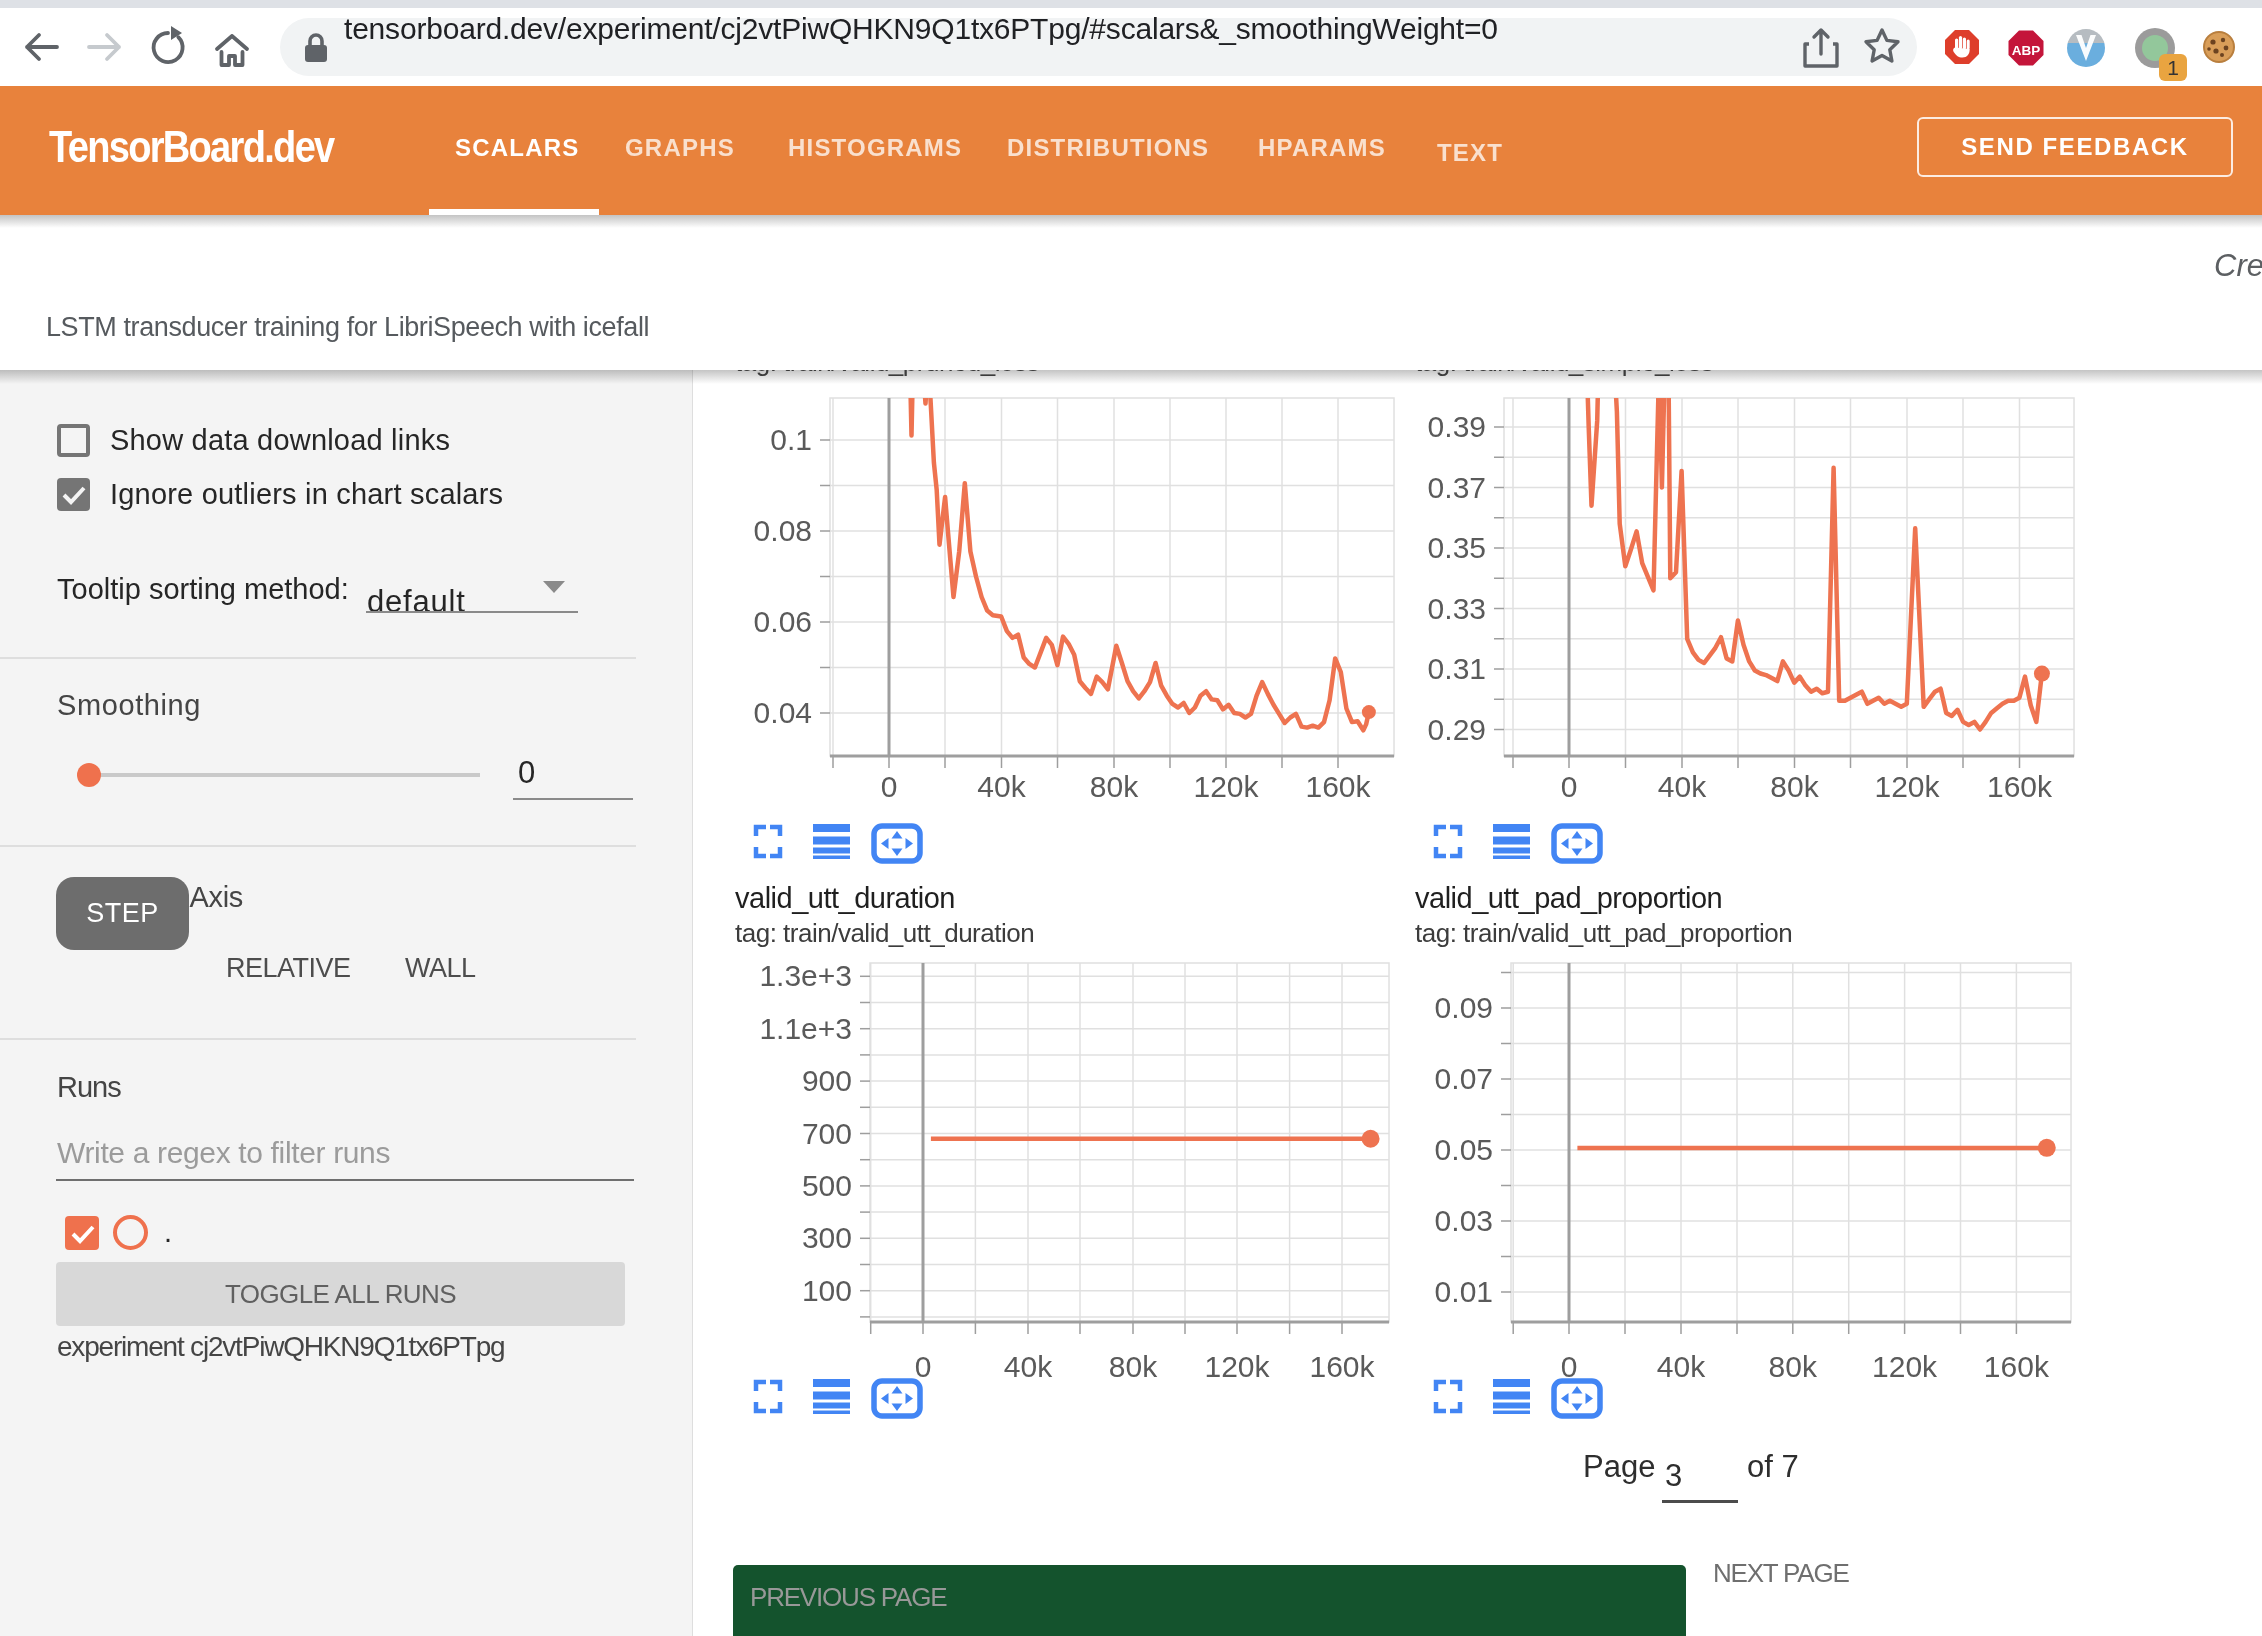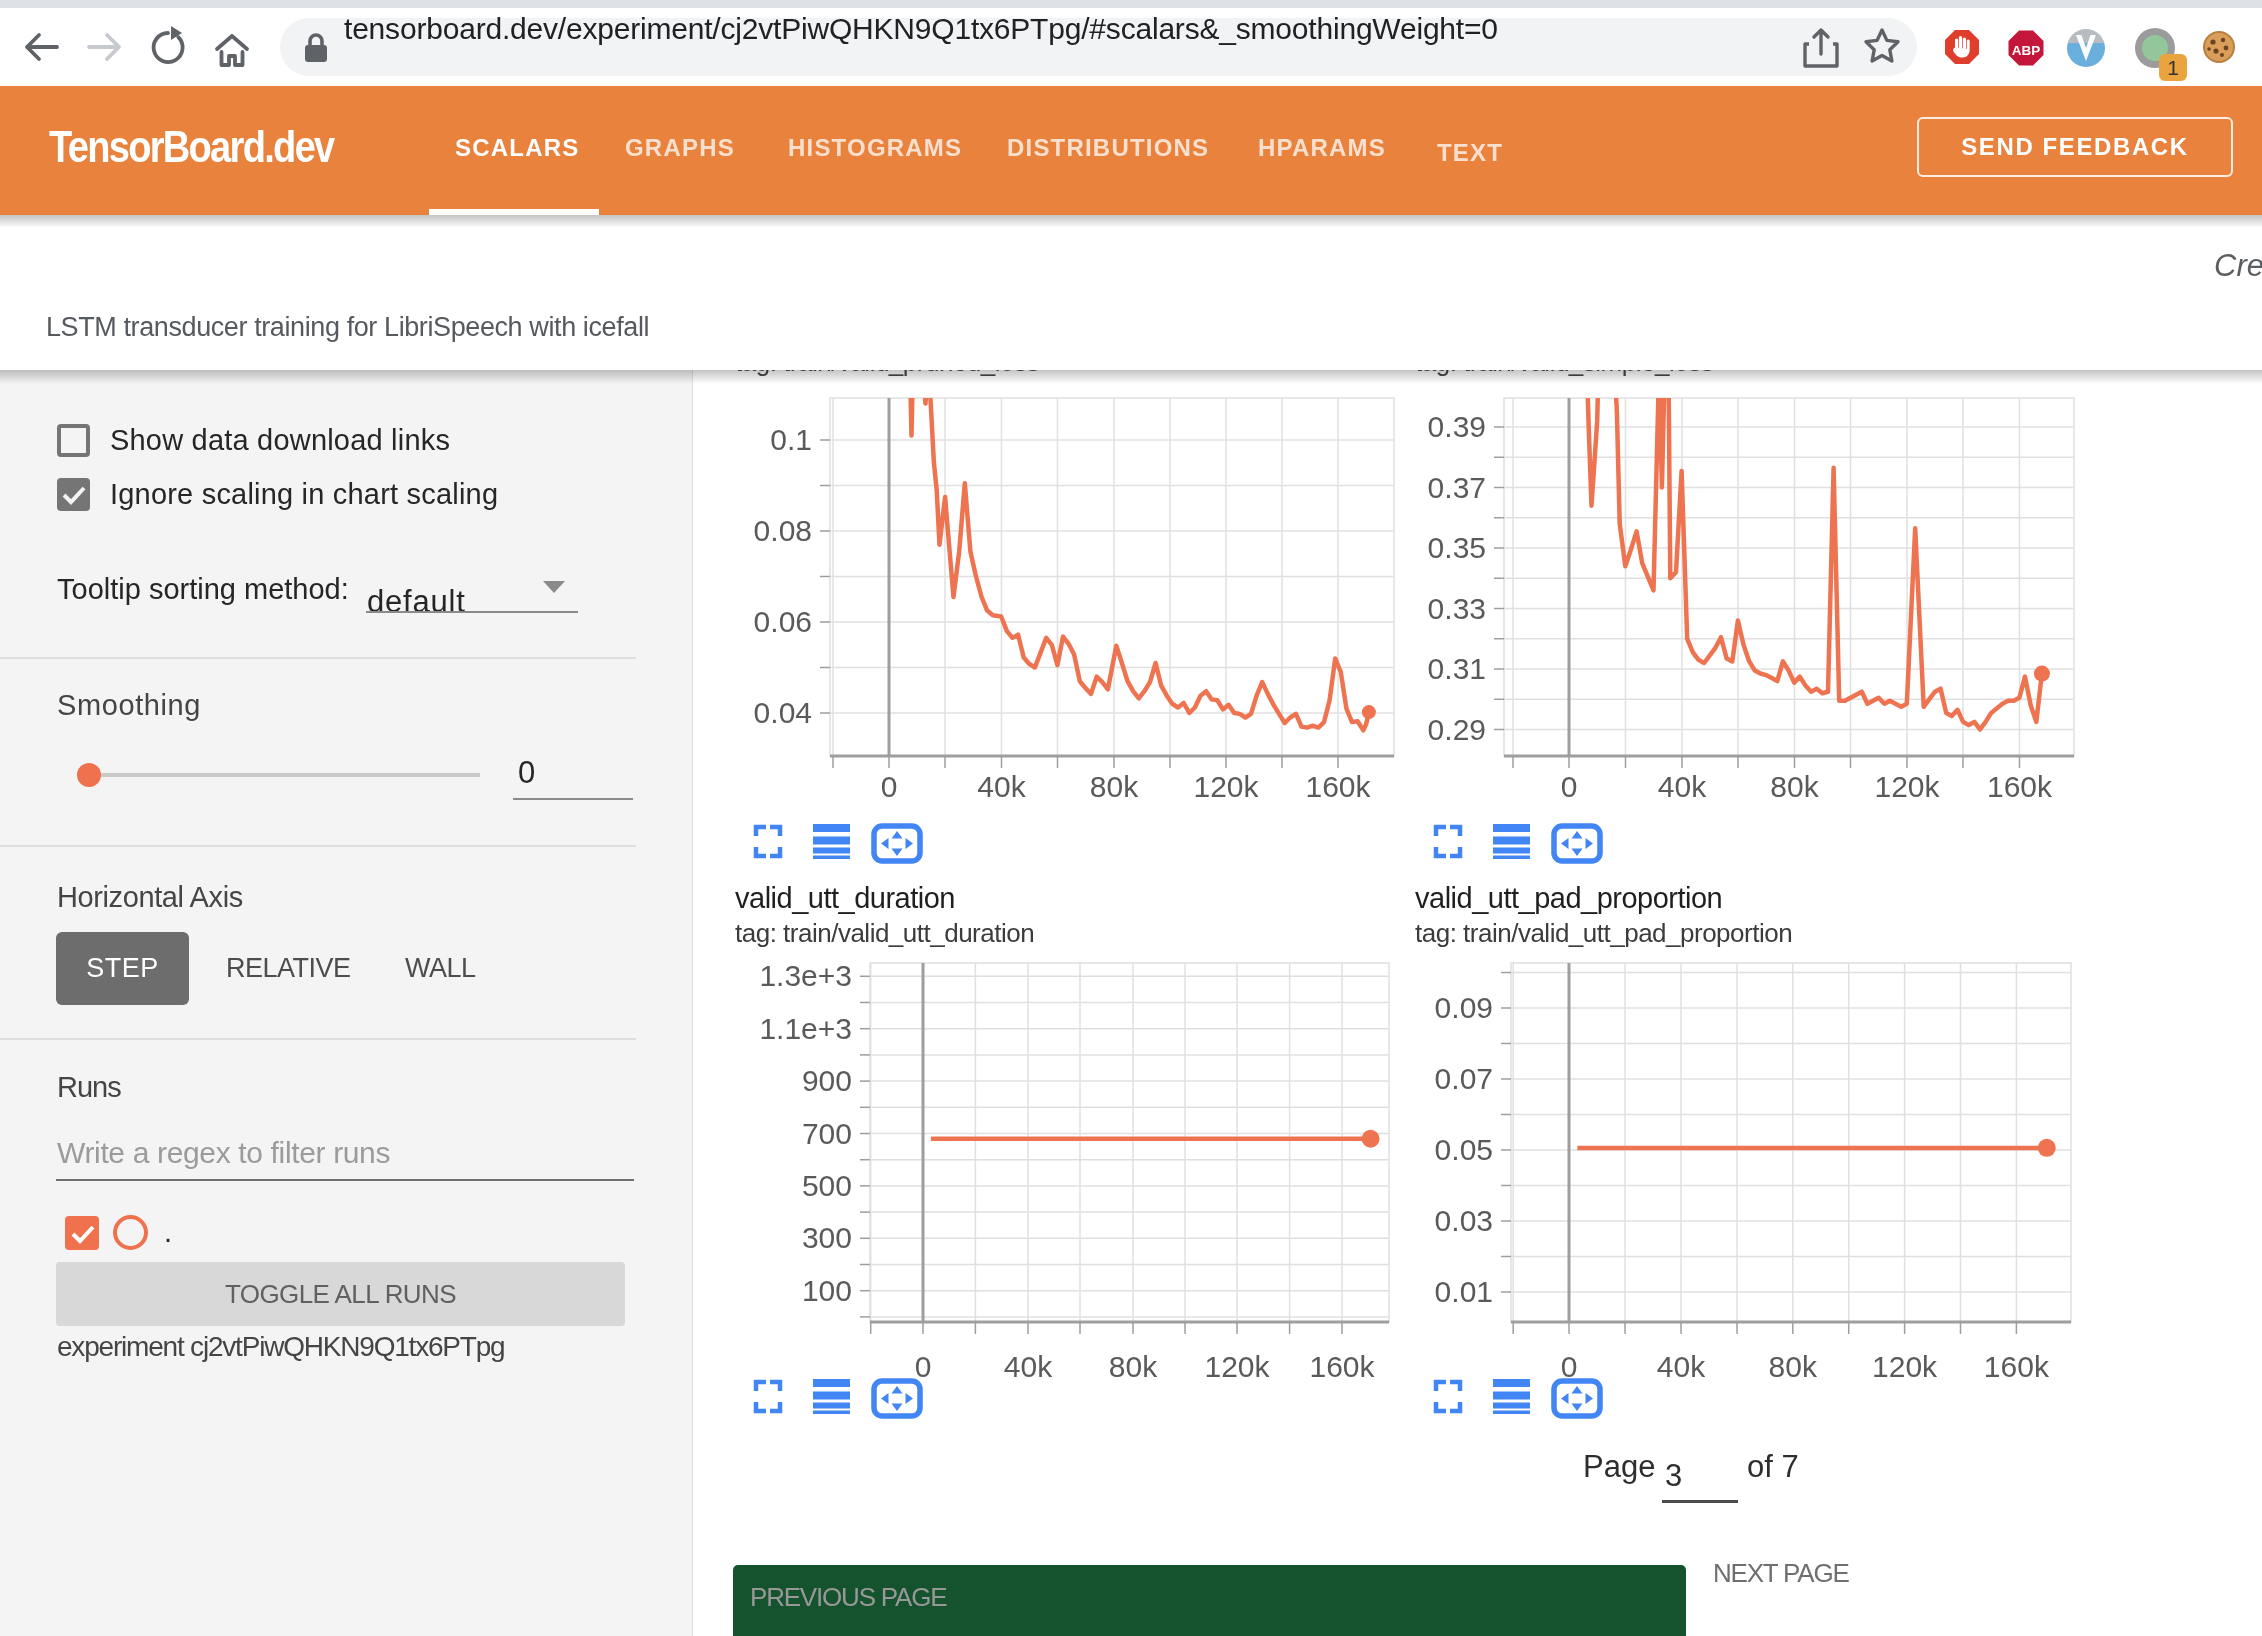--- a/index.html
+++ b/index.html
@@ -91,36 +91,36 @@
 <div class="abs" style="left:735px;top:346px;height:32px;line-height:32px;font-size:26px;letter-spacing:-0.5px;color:#3c3c3c;z-index:1;">tag: train/valid_pruned_loss</div>
 <div class="abs" style="left:1415px;top:346px;height:32px;line-height:32px;font-size:26px;letter-spacing:-0.5px;color:#3c3c3c;z-index:1;">tag: train/valid_simple_loss</div>
 <div class="abs" style="left:0;top:370px;width:693px;height:1266px;background:#f4f4f4;border-right:1px solid #dedede;box-sizing:border-box;"></div>
 <div class="abs" style="left:0;top:370px;width:2262px;height:14px;background:linear-gradient(rgba(60,60,60,0.30),rgba(60,60,60,0.0));z-index:40;"></div>
 <div class="abs" style="left:57px;top:424px;width:33px;height:33px;border:4px solid #757575;border-radius:4px;box-sizing:border-box;"></div>
 <div class="abs" style="left:110px;top:424px;height:33px;line-height:33px;font-size:29px;letter-spacing:0.2px;color:#262626;">Show data download links</div>
 <div class="abs" style="left:57px;top:478px;width:33px;height:33px;background:#757575;border-radius:4px;"></div>
 <svg class="abs" style="left:57px;top:478px" width="33" height="33" viewBox="0 0 33 33">
  <path d="M7 17 l7 7 l13 -14" fill="none" stroke="#f4f4f4" stroke-width="4"></path>
 </svg>
-<div class="abs" style="left:110px;top:478px;height:33px;line-height:33px;font-size:29px;letter-spacing:0.2px;color:#262626;">Ignore scaling in chart scaling</div>
+<div class="abs" style="left:110px;top:478px;height:33px;line-height:33px;font-size:29px;letter-spacing:0.2px;color:#262626;">Ignore outliers in chart scalars</div>
 <div class="abs" style="left:57px;top:572px;height:34px;line-height:34px;font-size:29px;color:#262626;">Tooltip sorting method:</div>
 <div class="abs" style="left:367px;top:583px;height:38px;line-height:38px;font-size:31px;letter-spacing:0.8px;color:#262626;">default</div>
 <div class="abs" style="left:366px;top:611px;width:212px;height:2px;background:#8a8a8a;"></div>
 <svg class="abs" style="left:543px;top:581px" width="22" height="12" viewBox="0 0 22 12">
     <polygon points="0,0 22,0 11,12" fill="#8a8a8a"></polygon>
   </svg>
 <div class="abs" style="left:0;top:657px;width:636px;height:2px;background:#dedede;"></div>
 <div class="abs" style="left:57px;top:688px;height:34px;line-height:34px;font-size:29px;letter-spacing:0.6px;color:#454545;">Smoothing</div>
 <div class="abs" style="left:88px;top:773px;width:392px;height:4px;background:#c9c9c9;"></div>
 <div class="abs" style="left:77px;top:763px;width:24px;height:24px;border-radius:50%;background:#ef714d;"></div>
 <div class="abs" style="left:518px;top:755px;font-size:31px;color:#262626;">0</div>
 <div class="abs" style="left:513px;top:798px;width:120px;height:2px;background:#8a8a8a;"></div>
 <div class="abs" style="left:0;top:845px;width:636px;height:2px;background:#dedede;"></div>
 <div class="abs" style="left:57px;top:880px;height:34px;line-height:34px;font-size:29px;letter-spacing:-0.4px;color:#454545;">Horizontal Axis</div>
-<div class="abs" style="left:56px;top:932px;width:133px;height:73px;background:#6d6d6d;border-radius:6px;text-align:center;line-height:73px;font-size:27px;color:#fff;letter-spacing:0.5px;">STEP</div>
+<div class="abs" style="left:56px;top:877px;width:133px;height:73px;background:#6d6d6d;border-radius:18px;text-align:center;line-height:73px;font-size:27px;color:#fff;letter-spacing:0.5px;">STEP</div>
 <div class="abs" style="left:226px;top:932px;width:114px;height:73px;line-height:73px;font-size:27px;color:#4d4d4d;letter-spacing:-0.5px;">RELATIVE</div>
 <div class="abs" style="left:405px;top:932px;width:68px;height:73px;text-align:center;line-height:73px;font-size:27px;color:#4d4d4d;letter-spacing:-0.5px;">WALL</div>
 <div class="abs" style="left:0;top:1038px;width:636px;height:2px;background:#dedede;"></div>
 <div class="abs" style="left:57px;top:1070px;height:34px;line-height:34px;font-size:29px;letter-spacing:-1px;color:#454545;">Runs</div>
 <div class="abs" style="left:57px;top:1136px;height:34px;line-height:34px;font-size:30px;letter-spacing:-0.35px;color:#9b9b9b;">Write a regex to filter runs</div>
 <div class="abs" style="left:56px;top:1179px;width:578px;height:2px;background:#6f6f6f;"></div>
 <div class="abs" style="left:65px;top:1216px;width:34px;height:34px;background:#ef714d;border-radius:4px;"></div>
 <svg class="abs" style="left:65px;top:1216px" width="34" height="34" viewBox="0 0 34 34">
  <path d="M8 18 l7 7 l13 -14" fill="none" stroke="#fff" stroke-width="4"></path>
 </svg>

